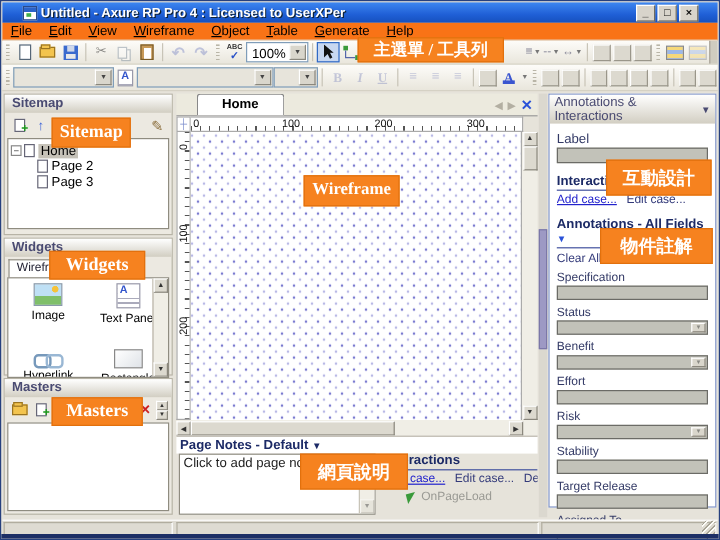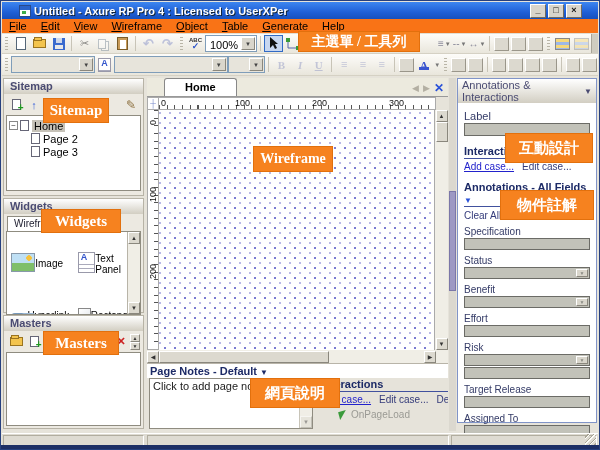--- a/index.html
+++ b/index.html
@@ -75,21 +75,21 @@
   .tree { padding:3px 2px; }
   .trow { display:flex; align-items:center; height:13px; white-space:nowrap; }
   .trow.child { padding-left:22px; }
   .expander { width:9px; height:9px; border:1px solid #888; background:#fff; font-size:8px; line-height:7px; text-align:center; color:#333; margin-right:2px; }
   .tpage { width:9px; height:11px; background:#fff; border:1px solid #667; margin-right:3px; flex:none; }
   .sel-label { background:#c6c2b8; padding:0 2px; }
   
   .wtab { display:inline-block; margin:2px 0 0 3px; padding:1px 6px 2px 6px; background:#fff; border:1px solid #8f8c80; border-bottom:none; font-size:10px; color:#223; }
   .widget-area { position:relative; background:#fff; border:1px solid #8f8c80; margin:0 2px 2px 2px; height:84px; overflow:hidden; }
   .wgrid { display:grid; grid-template-columns:58px 58px; justify-content:space-around; padding-top:4px; }
-  .wcell { display:flex; flex-direction:row; align-items:center; height:52px; }
+  .wcell { display:flex; flex-direction:column; align-items:center; height:52px;text-align:center; }
   .wcap { font-size:10px; margin-top:3px; }
   .ic-image { width:24px; height:19px; border:1px solid #8899aa;
     background:radial-gradient(circle at 17px 4px,#f6c23a 0 2.5px,transparent 3px),linear-gradient(180deg,#bfe0f5 0 55%,#7fbf6a 55% 100%); }
   .ic-textpanel { width:20px; height:21px; border:1px solid #99a; background:linear-gradient(180deg,#fff 0 9px,transparent 9px),repeating-linear-gradient(180deg,#fff 0 3px,#aab 3px 4px); position:relative; }
   .ic-textpanel::before { content:"A"; position:absolute; left:2px; top:-1px; color:#3355cc; font-weight:bold; font-size:9px; }
   .ic-link { position:relative; width:24px; height:12px; margin-top:5px; }
   .ic-link::before,.ic-link::after { content:""; position:absolute; width:11px; height:8px; border:2px solid #7799bb; border-radius:4px; top:2px; }
   .ic-link::before { left:0; } .ic-link::after { left:10px; border-color:#99b7d4; }
   .ic-rect { width:24px; height:16px; margin-top:3px; border:1px solid #888; background:linear-gradient(135deg,#fff,#dfe3e8); }
   .wscroll { position:absolute; right:0; top:0; bottom:0; width:13px; background:#f0eee6; border-left:1px solid #b8b4a8; display:flex; flex-direction:column; justify-content:space-between; align-items:center; }
@@ -505,20 +505,21 @@
         </div>
 
       <div class="rp-lbl">Effort</div>
       <div class="fld"></div>
 
       <div class="rp-lbl">Risk</div>
       <div class="fld">
           <span class="sel">▼</span>
         </div>
 
+      <div class="rp-lbl">Stability</div>
       <div class="fld"></div>
 
       <div class="rp-lbl">Target Release</div>
       <div class="fld"></div>
 
       <div class="rp-lbl">Assigned To</div>
       <div class="fld"></div>
     </div>
   </div>
 

